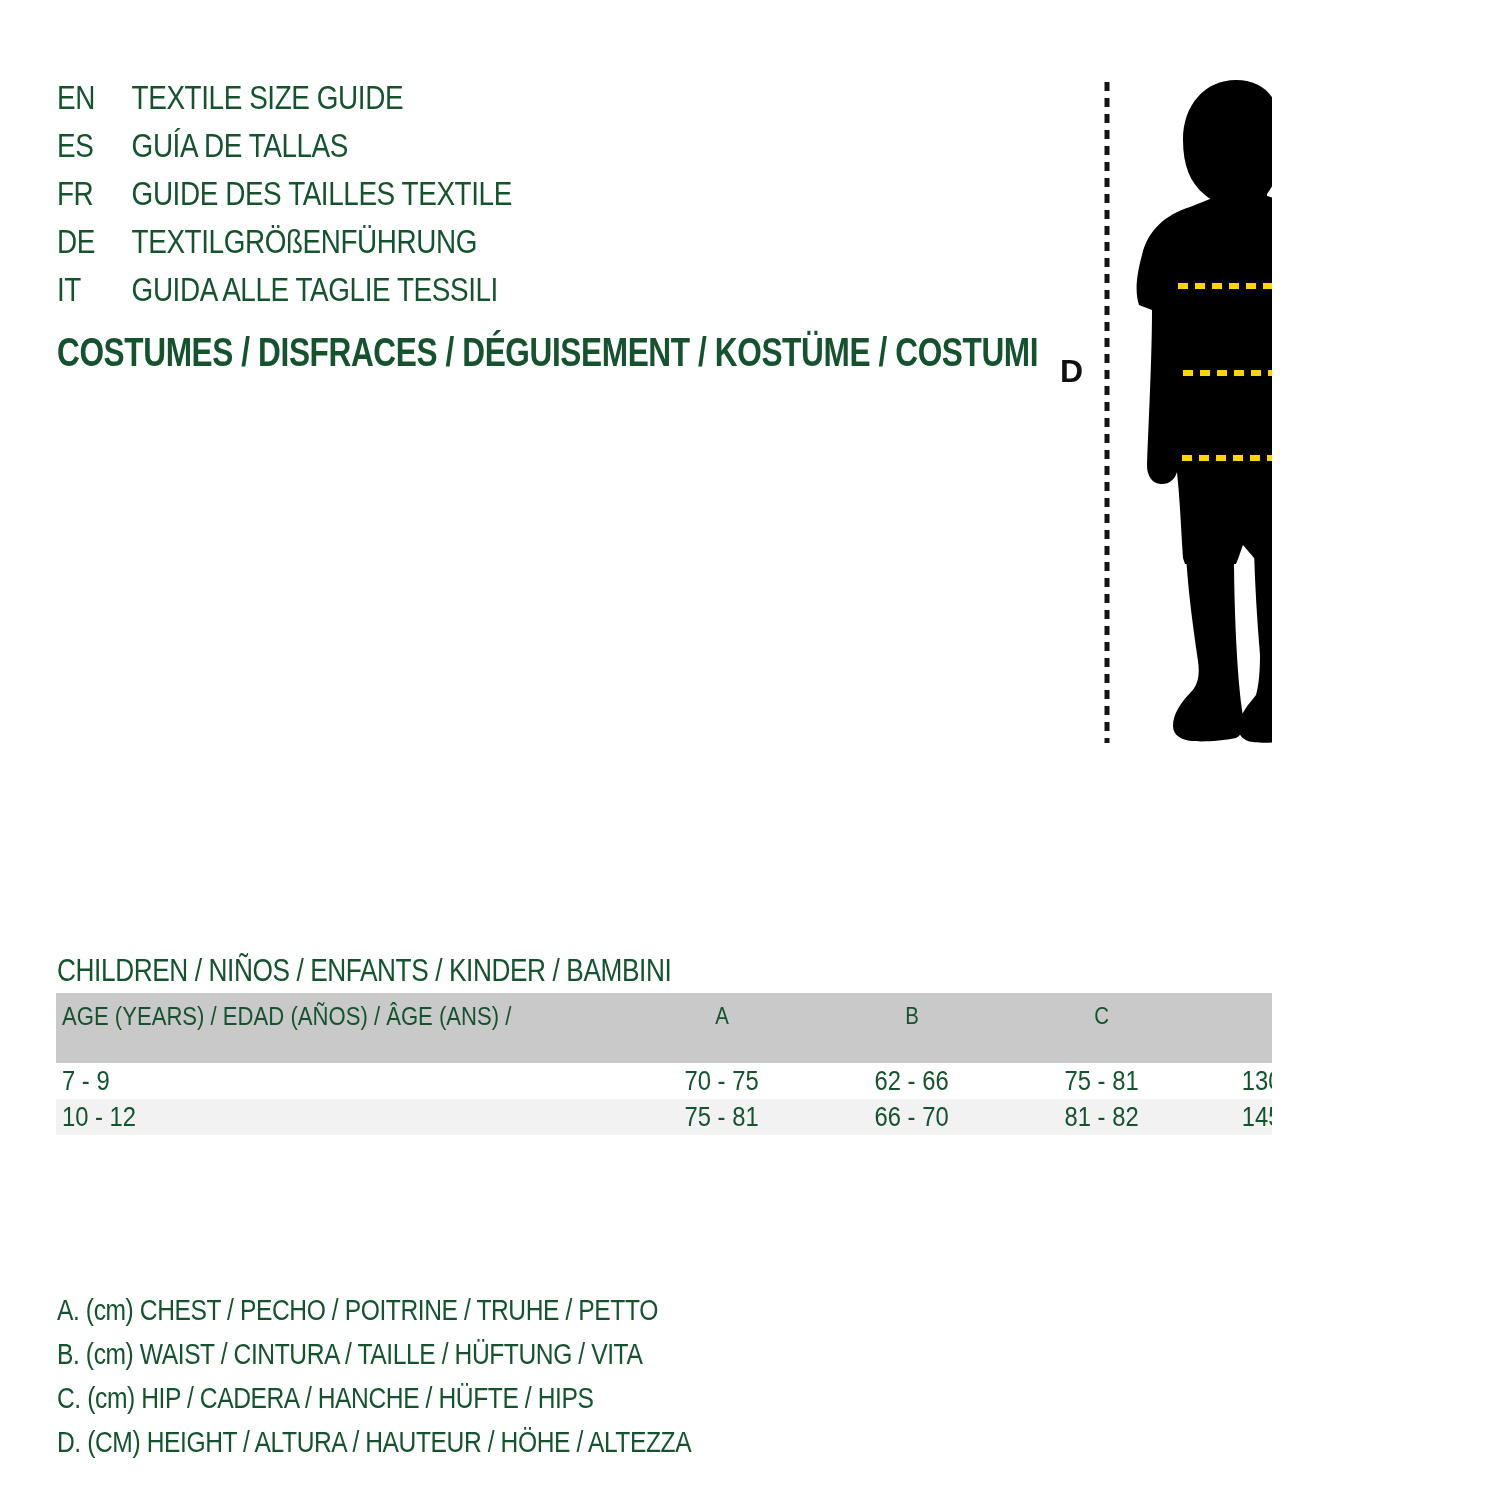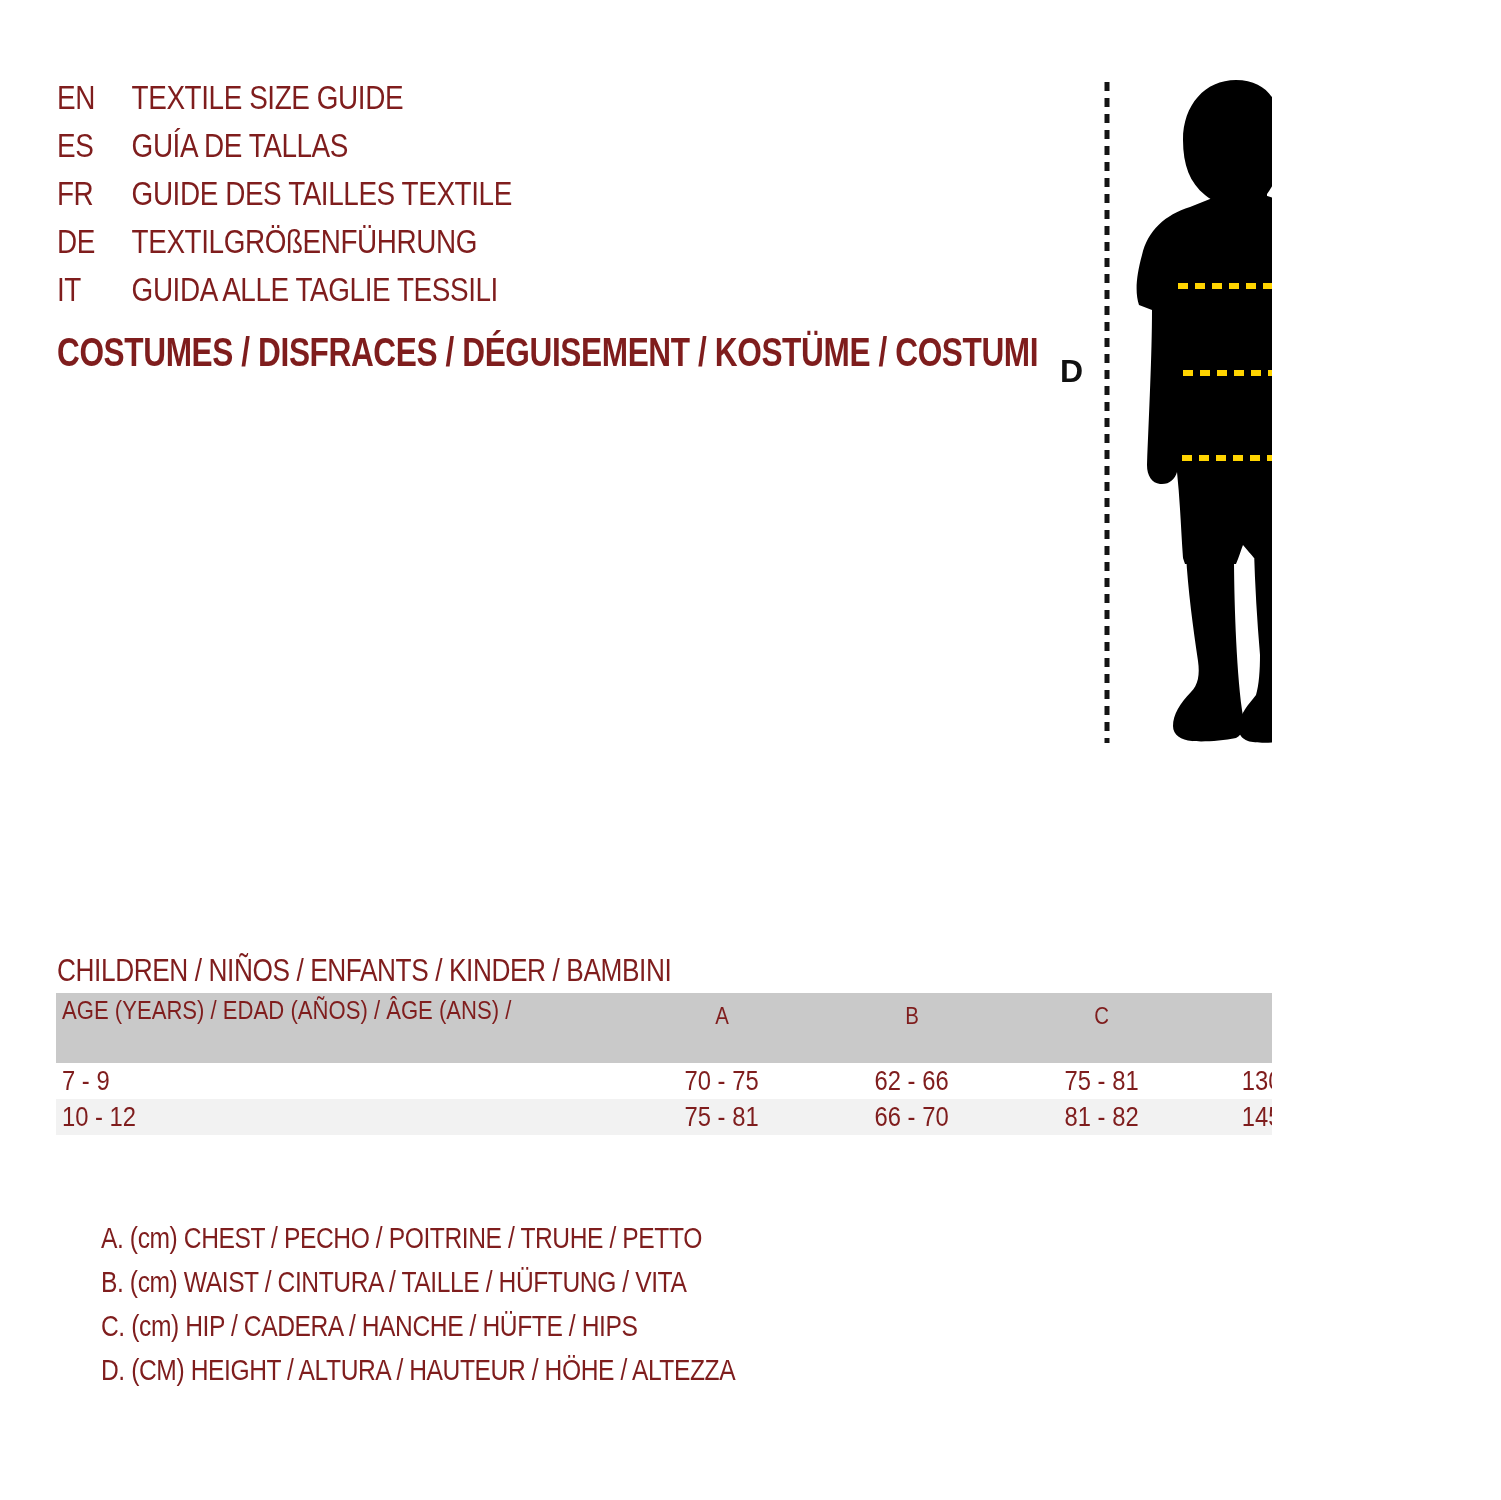--- a/index.html
+++ b/index.html
@@ -1,19 +1,19 @@
 <!DOCTYPE html>
 <html style="--accent-yellow: #FFD400; --table-header-bg: #C9C9C9; --table-row-alt-bg: #F2F2F2; --silhouette: #000000;"><head>
 <meta charset="utf-8">
 <title>Textile Size Guide</title>
 <style>
   html,body{margin:0;padding:0;background:#fff;}
   #canvas{
     position:relative;width:1272px;height:1500px;background:#ffffff;overflow:hidden;
-    font-family:"Liberation Sans", sans-serif;color:#7f1d1d;
+    font-family:"Liberation Sans", sans-serif;color:#14532d;
   }
 
   
   #lang-list{position:absolute;left:57px;top:73px;}
   .lang-row{line-height:48px;font-size:34px;letter-spacing:-0.5px;
             transform:scaleX(.82);transform-origin:0 0;white-space:nowrap;}
   .lang-code{display:inline-block;width:91px;}
 
   
   #costumes-heading{position:absolute;left:57px;top:330px;line-height:44px;
@@ -31,28 +31,28 @@
   
   #children-heading{position:absolute;left:57px;top:948px;line-height:44px;font-size:32px;
     letter-spacing:-0.5px;transform:scaleX(.82);transform-origin:0 0;white-space:nowrap;}
 
   
   #size-table{position:absolute;left:56px;top:993px;width:1381px;}
   .t-row{display:flex;height:36px;line-height:36px;font-size:28px;}
   .t-row.alt{background:var(--table-row-alt-bg,#F2F2F2);}
   .t-header{height:70px;background:var(--table-header-bg,#C9C9C9);line-height:31px;}
   .label-cell{width:571px;padding-left:6px;box-sizing:border-box;white-space:nowrap;}
-  .t-header .label-cell{padding-top:2px;font-size:26px;}
+  .t-header .label-cell{padding-top:8px;font-size:26px;}
   .val-cell{width:190px;text-align:center;white-space:nowrap;}
   .t-header .val-cell{padding-top:7px;font-size:24px;}
   .cxl{display:inline-block;transform:scaleX(.85);transform-origin:0 50%;}
   .cxc{display:inline-block;transform:scaleX(.85);transform-origin:50% 50%;}
 
   
-  #legend{position:absolute;left:57px;top:1216px;margin-left:44px;}
+  #legend{position:absolute;left:57px;top:1288px;}
   .legend-row{line-height:44px;font-size:30px;letter-spacing:-0.5px;
     transform:scaleX(.82);transform-origin:0 0;white-space:nowrap;}
 </style>
 </head>
 <body>
 
 <div id="canvas">
 
   <div id="lang-list">
     <div class="lang-row">

